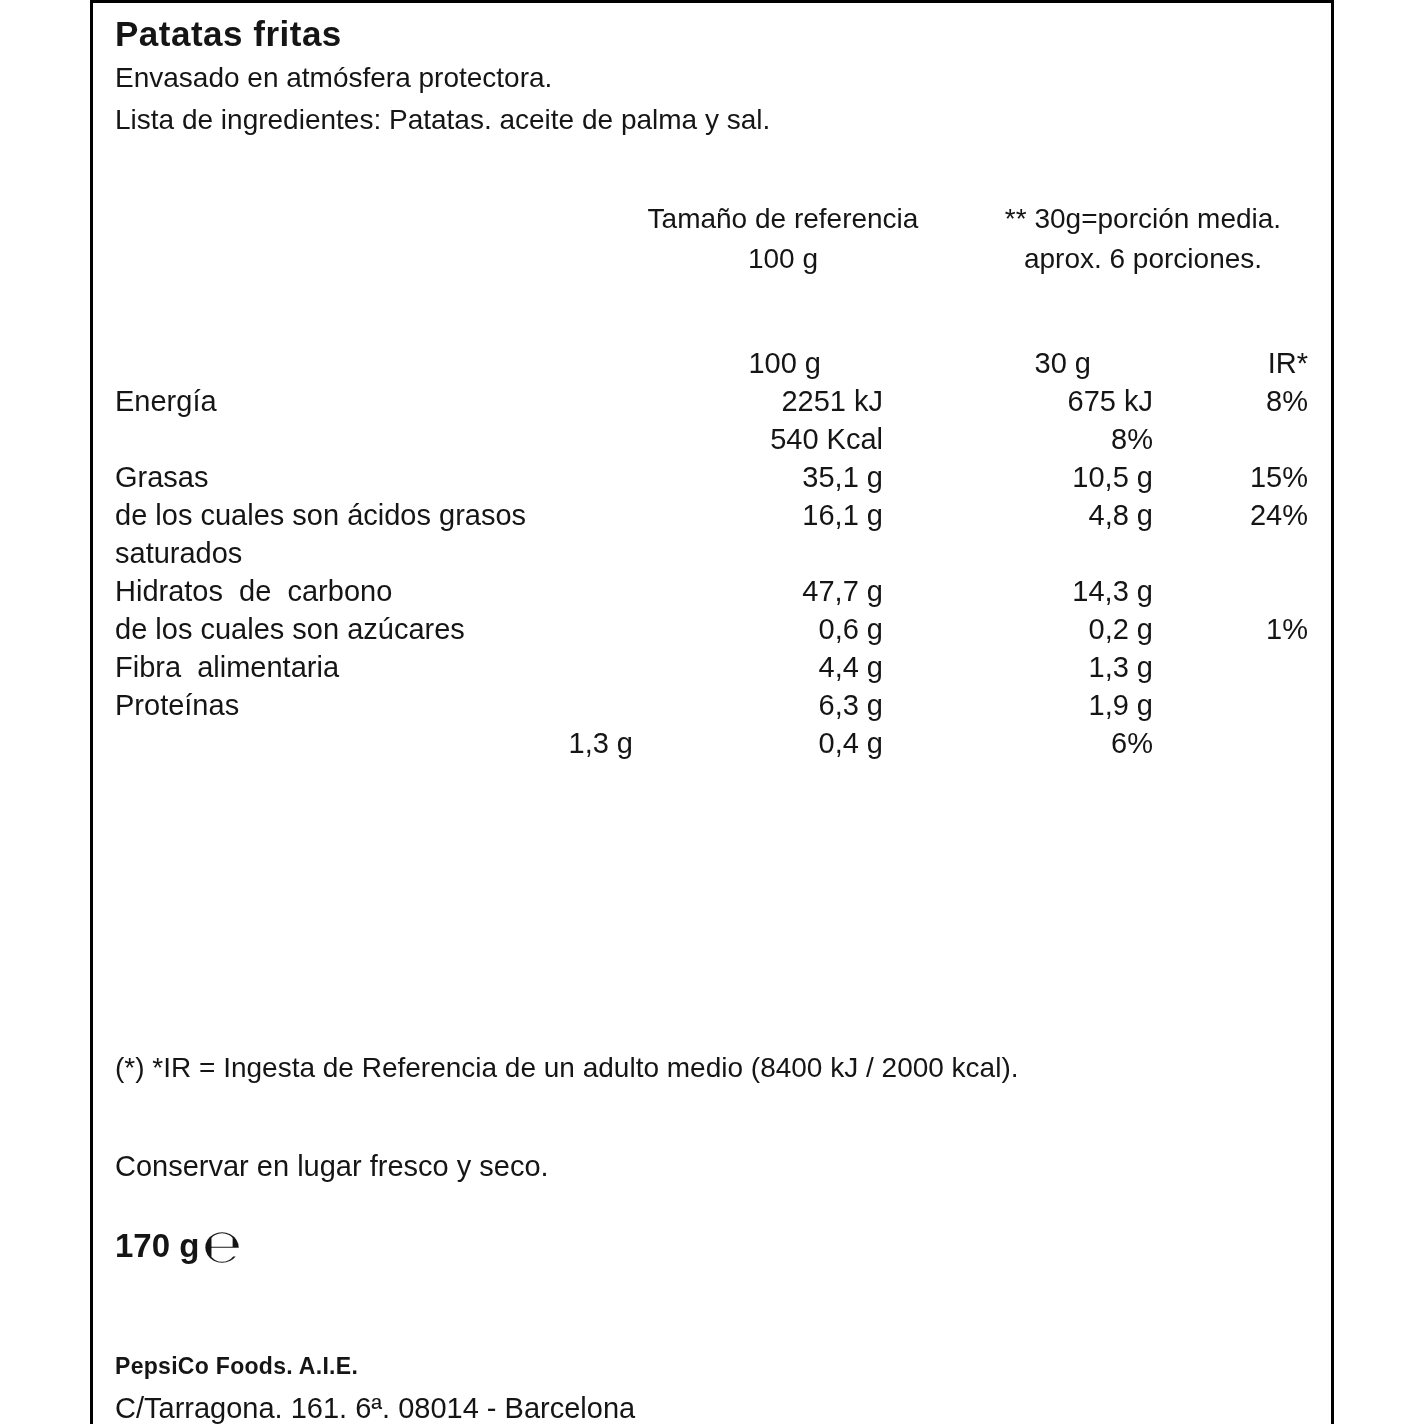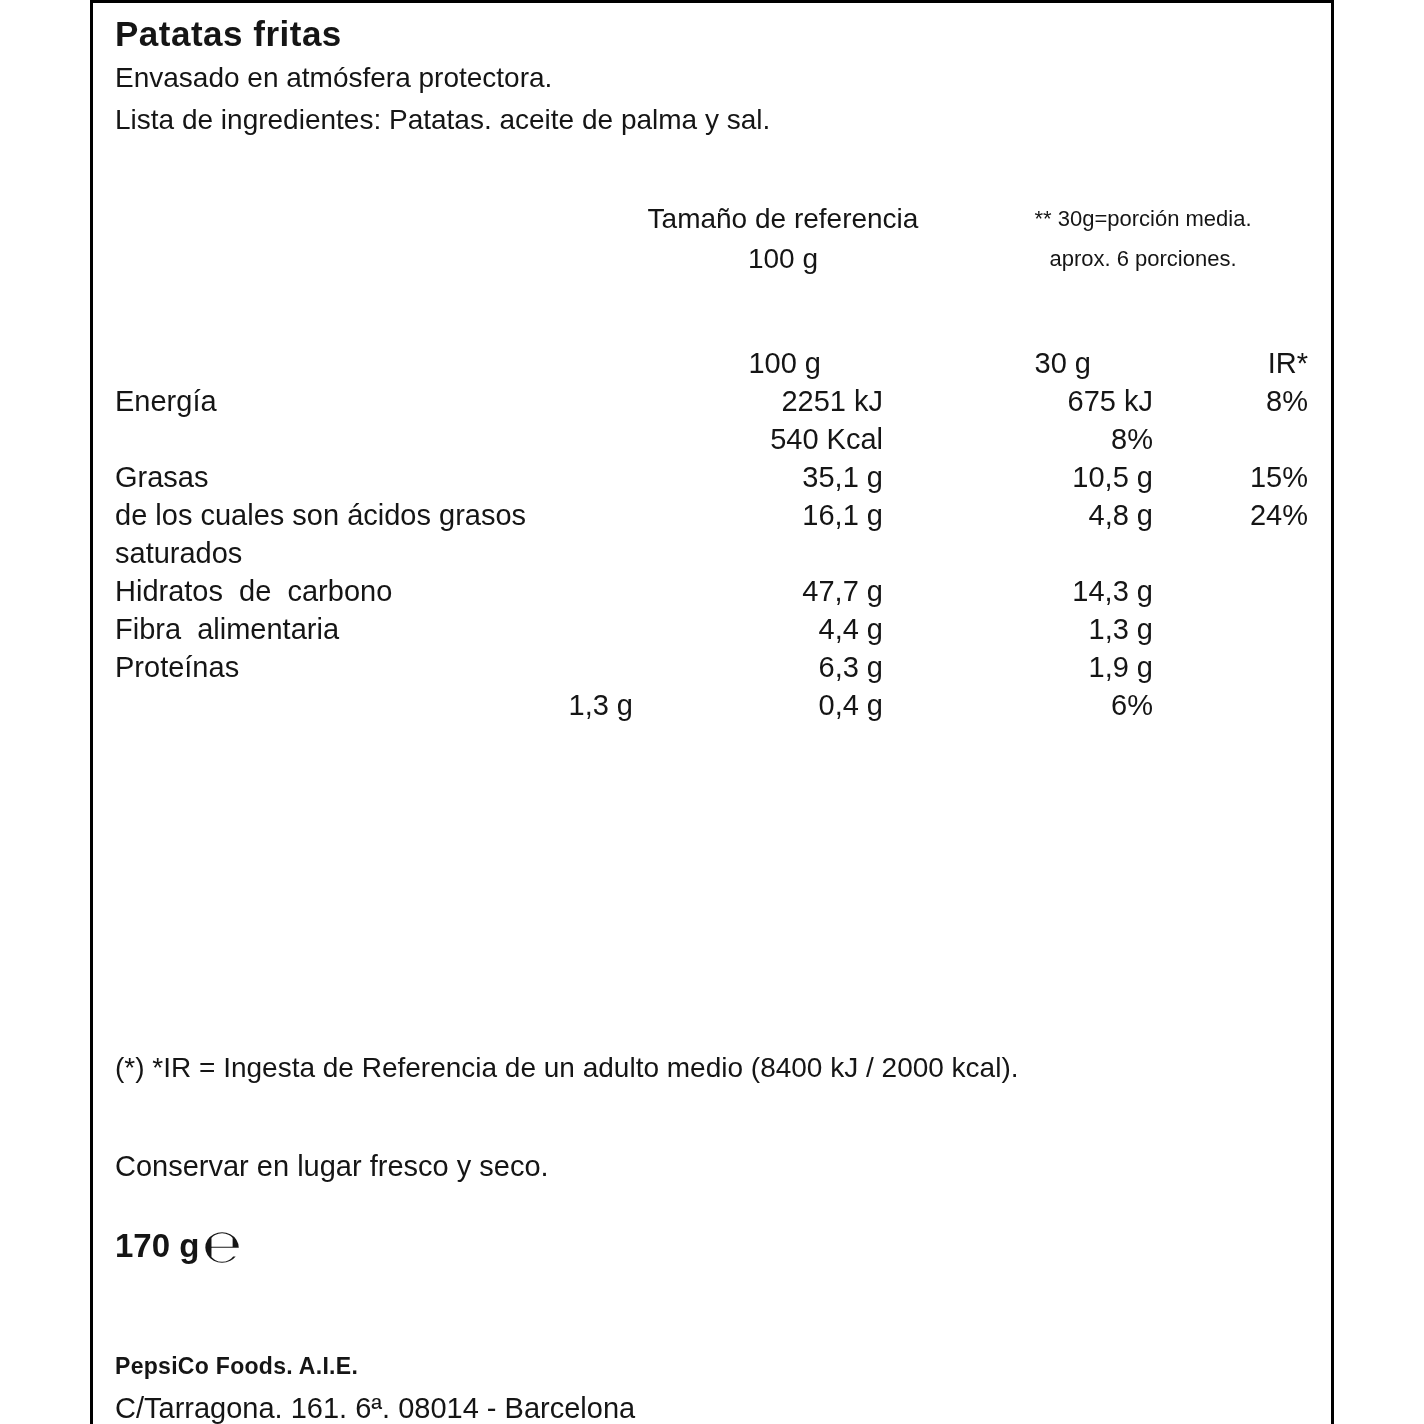--- a/index.html
+++ b/index.html
@@ -55,21 +55,21 @@
     text-align: center;
     font-size: 28px;
     line-height: 40px;
   }
   .ref-right {
     position: absolute;
     top: 196px;
     left: 865px;
     width: 370px;
     text-align: center;
-    font-size: 22px;
+    font-size: 28px;
     line-height: 40px;
   }
   .nutrition-table {
     position: absolute;
     top: 341px;
     left: 22px;
   }
   .t-row {
     display: grid;
     grid-template-columns: 518px 250px 270px 155px;
@@ -195,20 +195,26 @@
         <div class="cell-num"></div>
       </div>
 
       <div class="t-row">
         <div class="cell-label">Hidratos  de  carbono</div>
         <div class="cell-num">47,7 g</div>
         <div class="cell-num">14,3 g</div>
         <div class="cell-num"></div>
       </div>
 
+      <div class="t-row">
+        <div class="cell-label">de los cuales son azúcares</div>
+        <div class="cell-num">0,6 g</div>
+        <div class="cell-num">0,2 g</div>
+        <div class="cell-num">1%</div>
+      </div>
 
       <div class="t-row">
         <div class="cell-label">Fibra  alimentaria</div>
         <div class="cell-num">4,4 g</div>
         <div class="cell-num">1,3 g</div>
         <div class="cell-num"></div>
       </div>
 
       <div class="t-row">
         <div class="cell-label">Proteínas</div>

